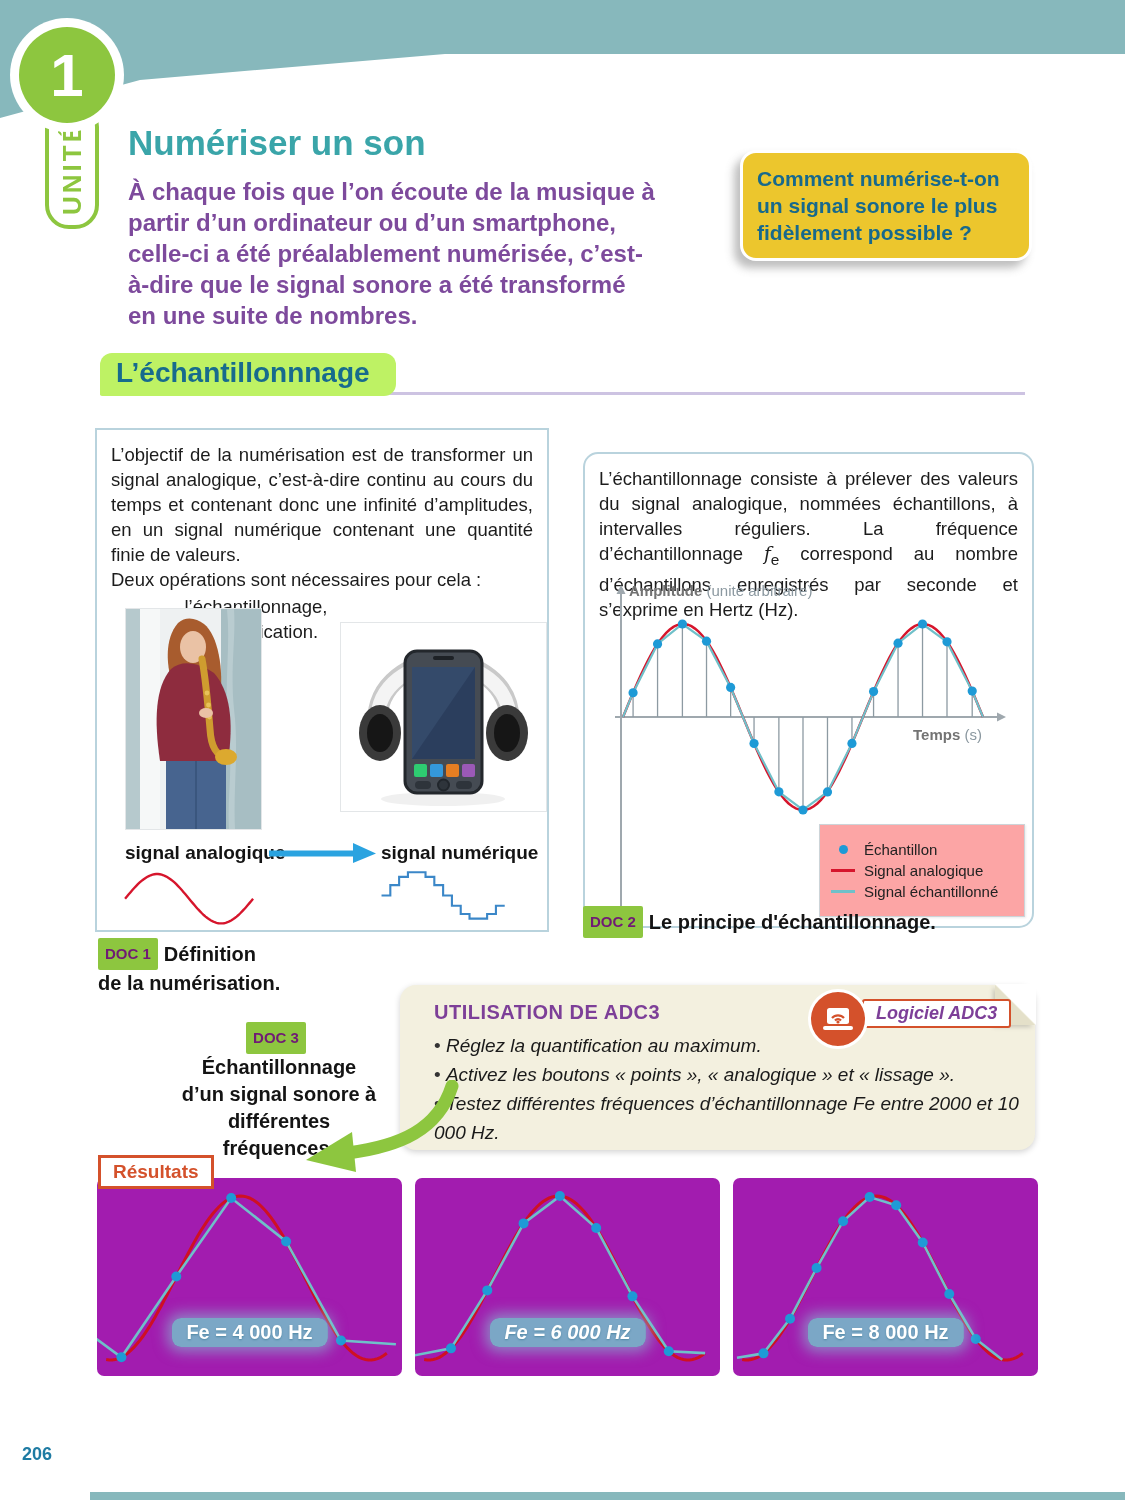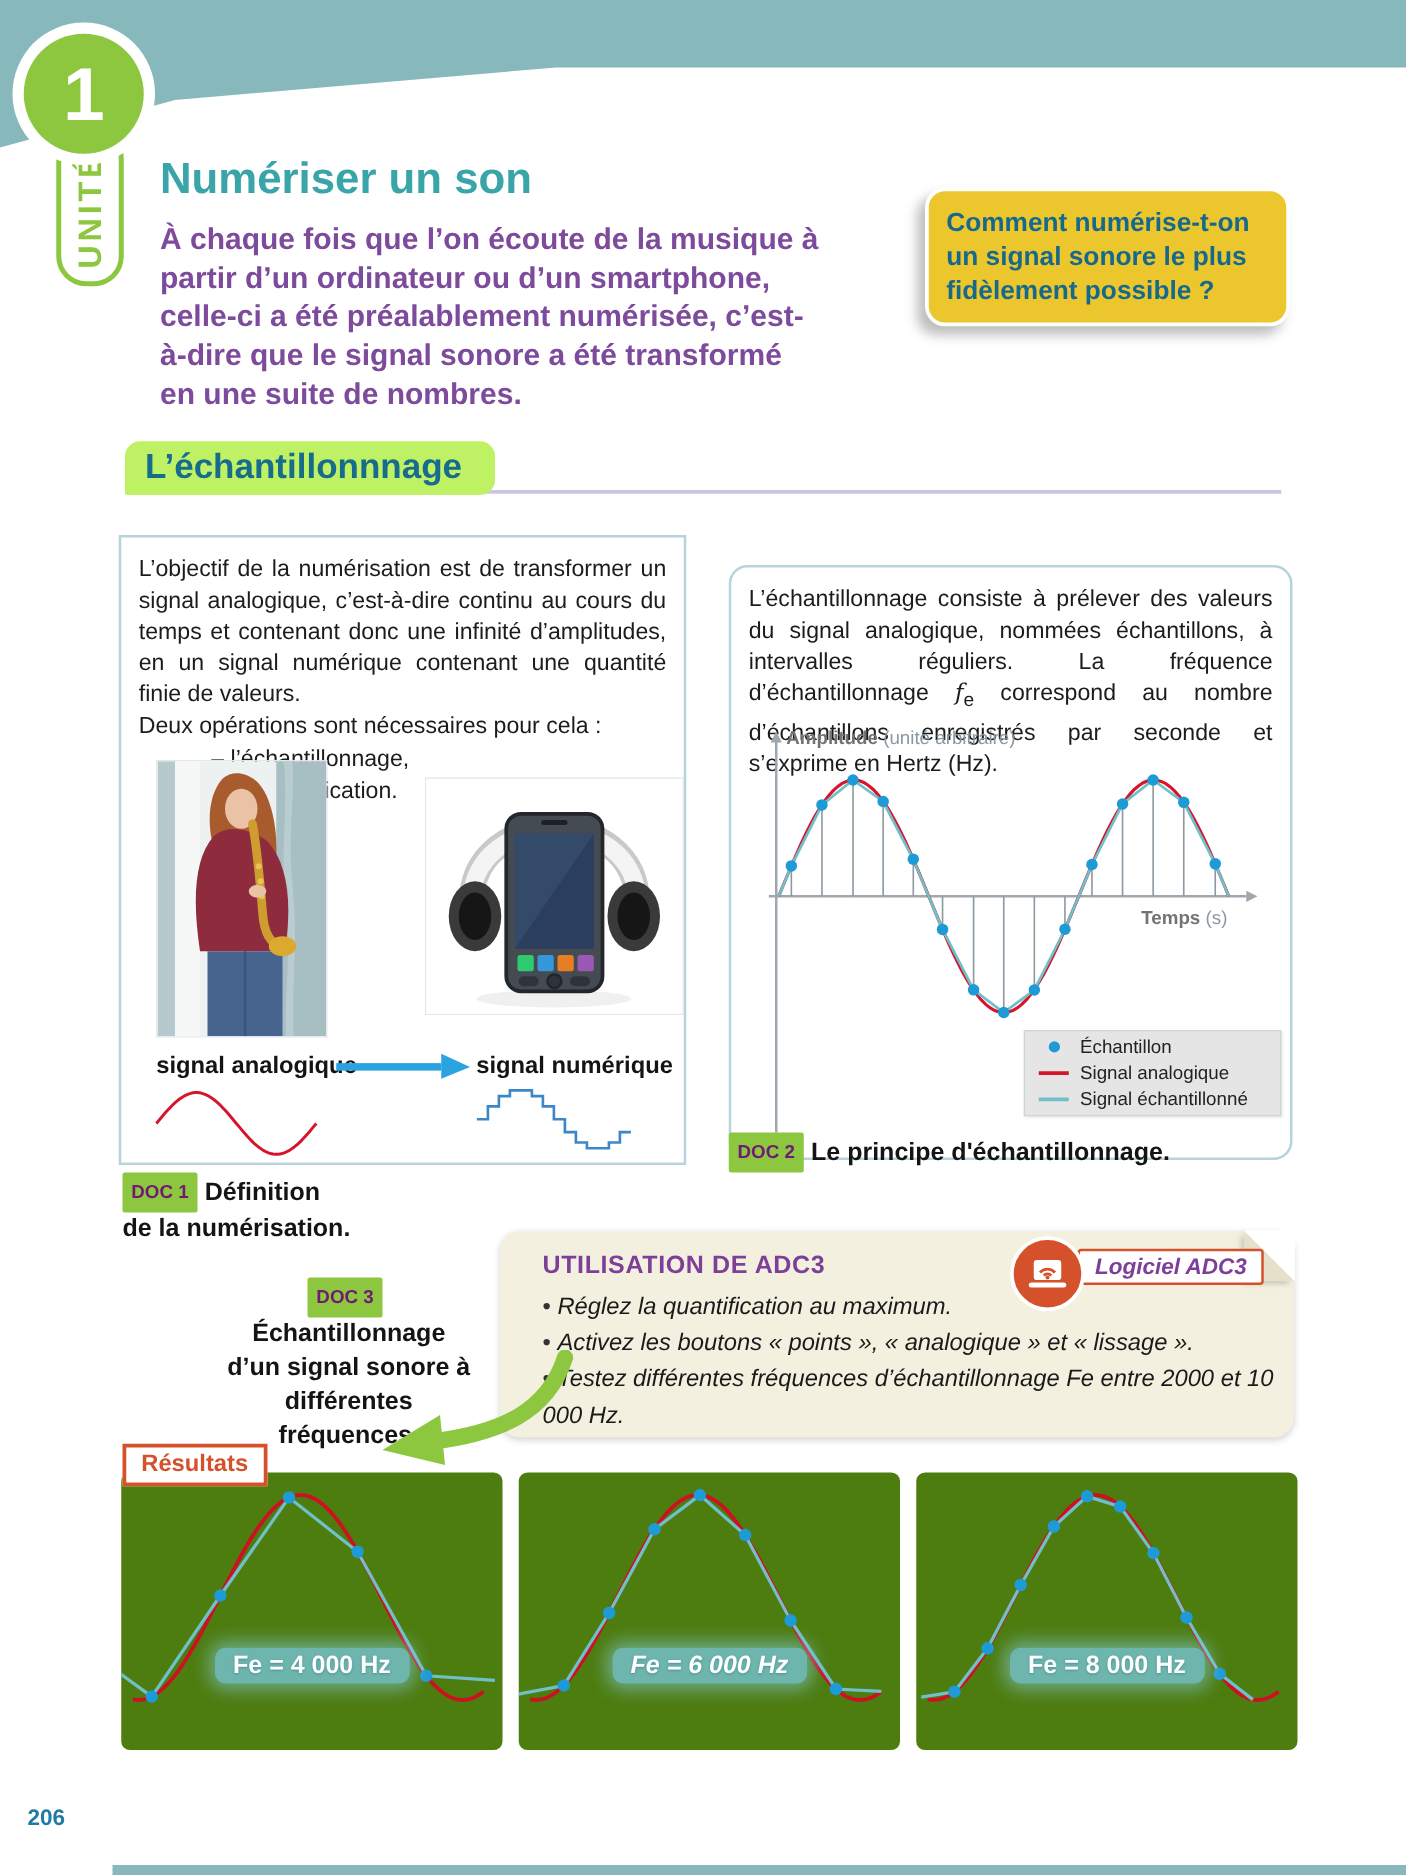--- a/index.html
+++ b/index.html
@@ -33,22 +33,22 @@
   .doc-caption{position:absolute;font-size:20px;font-weight:bold;color:#141414;line-height:27px;}
   .doc-badge{display:inline-block;background:#8dc63f;color:#701a75;font-size:15px;font-weight:bold;
              padding:2px 7px 3px 7px;border-radius:2px;vertical-align:2px;margin-right:6px;}
   
   .photo{position:absolute;border:1px solid #e3e6e8;}
   .sig-label{position:absolute;font-size:19px;font-weight:bold;color:#141414;}
   
   .principle-chart{position:absolute;left:6px;top:128px;width:432px;height:334px;}
   .axis-label{position:absolute;font-size:15px;color:#8b98a0;white-space:nowrap;}
   .axis-label b{color:#737373;font-weight:bold;}
-  .legend{position:absolute;left:228px;top:242px;width:184px;background:#e5e5e5;border:1px solid #ccd4d8;
-          padding:0 10px;box-shadow:1px 1px 2px rgba(0,0,0,.08);}
+  .legend{position:absolute;left:228px;top:242px;width:184px;background:#fca5a5;border:1px solid #ccd4d8;
+          padding:12px 10px;box-shadow:1px 1px 2px rgba(0,0,0,.08);}
   .legend-row{display:flex;align-items:center;margin:4px 0;font-size:15px;color:#222;}
   .legend-swatch{width:26px;display:flex;justify-content:center;margin-right:8px;}
   .sw-dot{width:9px;height:9px;border-radius:50%;background:#1e9ad6;}
   .sw-red{width:24px;height:3px;background:#d6152c;}
   .sw-teal{width:24px;height:3px;background:#6fc0c9;}
   
   .doc3-caption{position:absolute;left:170px;top:1022px;width:218px;text-align:center;
                 font-size:20px;font-weight:bold;color:#141414;line-height:27px;}
   .adc3-box{position:absolute;left:400px;top:985px;width:635px;height:165px;background:#f3f0df;
             border-radius:16px;box-shadow:0 2px 6px rgba(0,0,0,.18);}
@@ -60,21 +60,21 @@
              font-size:19px;font-style:italic;color:#1a1a1a;line-height:29px;}
   .adc3-list li::before{content:"• ";font-style:normal;color:#333;}
   .tool-icon{position:absolute;left:408px;top:4px;width:54px;height:54px;border-radius:50%;background:#d4512b;
              border:3px solid #fff;display:flex;align-items:center;justify-content:center;z-index:2;}
   .tool-label{position:absolute;left:462px;top:14px;background:#fff;border:2px solid #d4512b;border-radius:3px;
               padding:2px 12px;font-size:18px;font-weight:bold;font-style:italic;color:#7d3f98;z-index:1;}
   .green-arrow{position:absolute;left:300px;top:1080px;z-index:3;}
   
   .results-label{position:absolute;left:98px;top:1155px;background:#fff;border:3px solid #d4512b;
                  padding:3px 12px;font-size:19px;font-weight:bold;color:#d4512b;z-index:4;}
-  .panel{position:absolute;top:1178px;width:305px;height:222px;background:#4d7c0f;border-radius:7px;overflow:hidden;}
+  .panel{position:absolute;top:1178px;width:305px;height:198px;background:#a21caf;border-radius:7px;overflow:hidden;}
   .panel svg{position:absolute;left:0;top:0;}
   .fe-label{position:absolute;left:50%;top:140px;transform:translateX(-50%);white-space:nowrap;
             background:rgba(116,192,202,.85);border-radius:9px;padding:3px 15px;
             font-size:20px;font-weight:bold;color:#fff;text-shadow:0 1px 2px rgba(0,80,100,.35);
             box-shadow:0 0 14px 5px rgba(130,200,212,.6);}
   
   .page-number{position:absolute;left:22px;top:1444px;font-size:18px;font-weight:bold;color:#1e7ba3;}
   .footer-strip{position:absolute;left:90px;top:1492px;width:1035px;height:8px;background:#87b8bc;}
 </style>
 </head>

